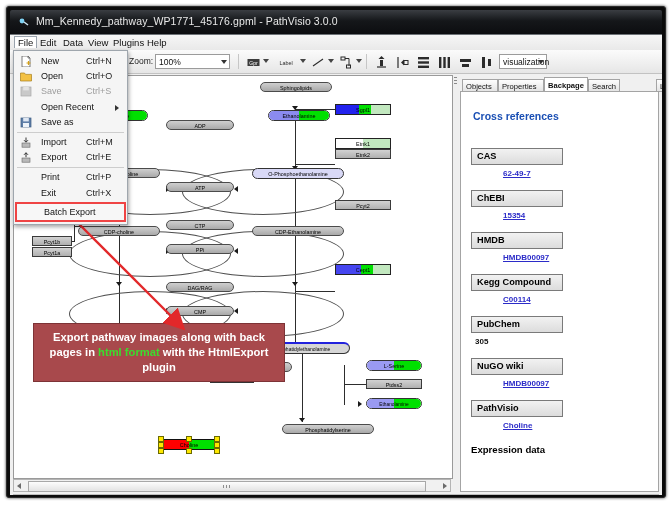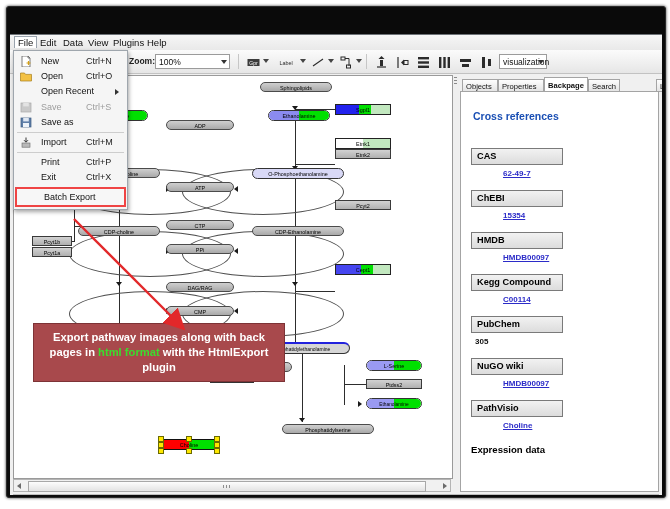--- a/index.html
+++ b/index.html
@@ -24,21 +24,21 @@
   #menubar{position:absolute;left:0;top:0;width:652px;height:15px;
            background:linear-gradient(to bottom,#f6f6f6,#e9e9e9);}
   .menu{position:absolute;top:1px;font-size:9.5px;color:#111;padding:1px 4px;
         white-space:nowrap;cursor:default;}
   .menu.active{background:#ffffff;border:1px solid #9aa3ad;border-bottom:none;padding:0 3px;}
 
   
   #toolbar{position:absolute;left:0;top:15px;width:652px;height:23px;
            background:linear-gradient(to bottom,#fbfbfb,#e6e6e6);
            border-bottom:1px solid #c2c2c2;}
-  .tb-label{position:absolute;font-size:8.5px;color:#222;top:6px;font-weight:bold;}
+  .tb-label{position:absolute;font-size:8.5px;color:#222;top:6px;}
   .combo{position:absolute;height:15px;background:#fff;border:1px solid #9b9b9b;
          font-size:8.5px;color:#111;padding:1px 14px 0 3px;box-sizing:border-box;line-height:13px;}
   .combo .arr{position:absolute;right:2px;top:5px;width:0;height:0;
               border-left:3px solid transparent;border-right:3px solid transparent;
               border-top:4px solid #333;}
   .tbtn{position:absolute;top:3px;height:17px;width:17px;border:1px solid transparent;}
   .tbtn svg{display:block;}
   .tdrop{position:absolute;top:9px;width:0;height:0;
          border-left:3px solid transparent;border-right:3px solid transparent;
          border-top:4px solid #444;}
@@ -135,20 +135,27 @@
   #callout .green{color:#3bdd2e;}
 
   
   #redarrow{position:absolute;left:60px;top:180px;z-index:45;}
 </style>
 </head>
 <body>
 
 <div id="frame">
 
+  <div id="titlebar">
+    <svg class="title-icon" viewBox="0 0 12 12">
+      <circle cx="4" cy="5" r="2.4" fill="#7fd3f5"></circle>
+        <path d="M6 6 L10 9" stroke="#cfe9f7" stroke-width="1.4" fill="none"></path>
+    </svg>
+    <div class="title-text">Mm_Kennedy_pathway_WP1771_45176.gpml - PathVisio 3.0.0</div>
+  </div>
 
   <div id="client">
 
     <div id="menubar">
       <div class="menu active" style="left:4px;">File</div>
       <div class="menu" style="left:26px;">Edit</div>
       <div class="menu" style="left:49px;">Data</div>
       <div class="menu" style="left:74px;">View</div>
       <div class="menu" style="left:99px;">Plugins</div>
       <div class="menu" style="left:133px;">Help</div>
@@ -498,55 +505,63 @@
       </div>
 
       <div class="mi">
         <svg class="ico" viewBox="0 0 12 11">
           <path d="M0.5 2 h4 l1 1.4 h6 v6.6 h-11 z" fill="#f3c144" stroke="#a8801c" stroke-width=".7"></path>
         </svg>
         <span class="lbl">Open</span>
         <span class="acc">Ctrl+O</span>
       </div>
 
-      <div class="mi">
-        <span class="lbl">Open Recent</span>
-        <span class="sub"></span>
-      </div>
-
       <div class="mi dis">
         <svg class="ico" viewBox="0 0 12 11">
           <rect x="1" y="1" width="10" height="9" fill="#c9c9c9" stroke="#a8a8a8" stroke-width=".7"></rect>
           <rect x="3.2" y="1" width="5.6" height="3.4" fill="#e3e3e3"></rect>
         </svg>
         <span class="lbl">Save</span>
         <span class="acc">Ctrl+S</span>
       </div>
 
       <div class="mi">
+        <span class="lbl">Open Recent</span>
+        <span class="sub"></span>
+      </div>
+
+      <div class="mi">
         <svg class="ico" viewBox="0 0 12 11">
           <rect x="1" y="1" width="10" height="9" fill="#5f7fa8" stroke="#3d5c82" stroke-width=".7"></rect>
           <rect x="3.2" y="1" width="5.6" height="3.4" fill="#dfe7f2"></rect>
           <rect x="3" y="6" width="6" height="4" fill="#eef3f9"></rect>
         </svg>
         <span class="lbl">Save as</span>
         <span class="acc"></span>
       </div>
 
       <div class="msep"></div>
 
       <div class="mi">
         <svg class="ico" viewBox="0 0 12 11">
           <rect x="2" y="6" width="8" height="4.2" fill="#b9b9b9" stroke="#666" stroke-width=".6"></rect>
           <path d="M6 0.5 v4.5 M4 3.2 l2 2 2-2" stroke="#333" stroke-width="1" fill="none"></path>
         </svg>
         <span class="lbl">Import</span>
         <span class="acc">Ctrl+M</span>
       </div>
 
+      <div class="mi">
+        <svg class="ico" viewBox="0 0 12 11">
+          <rect x="2" y="6" width="8" height="4.2" fill="#b9b9b9" stroke="#666" stroke-width=".6"></rect>
+          <path d="M6 5.2 v-4.5 M4 2.8 l2 -2 2 2" stroke="#333" stroke-width="1" fill="none"></path>
+        </svg>
+        <span class="lbl">Export</span>
+        <span class="acc">Ctrl+E</span>
+      </div>
 
       <div class="msep"></div>
 
       <div class="mi">
         <span class="lbl">Print</span>
         <span class="acc">Ctrl+P</span>
       </div>
 
       <div class="mi">
         <span class="lbl">Exit</span>

